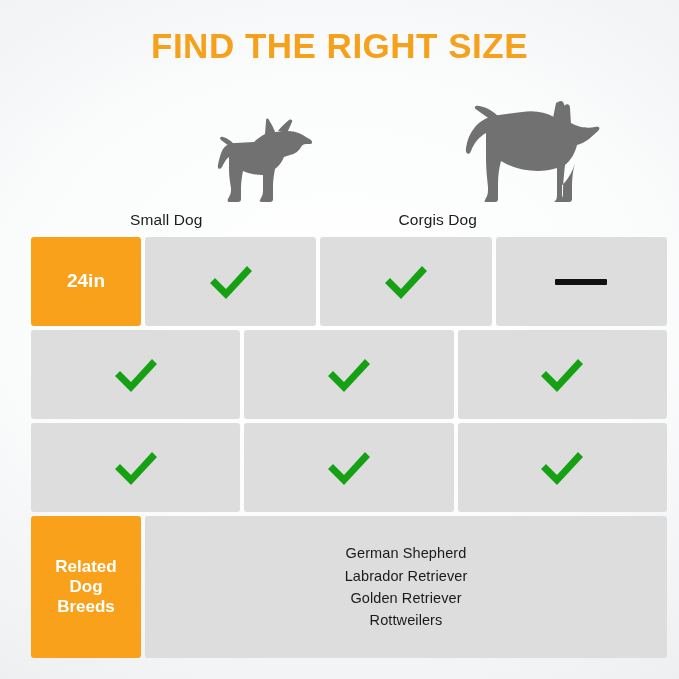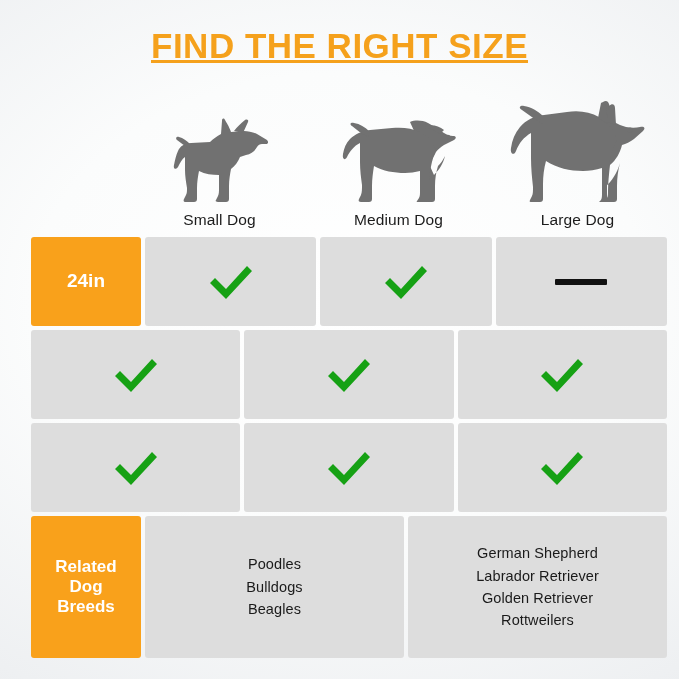--- a/index.html
+++ b/index.html
@@ -28,37 +28,35 @@
     position: absolute;
     top: 26px;
     left: 0;
     width: 679px;
     text-align: center;
     font-size: 35px;
     font-weight: bold;
     letter-spacing: 0.5px;
     color: #f5a11c;
     font-family: "Liberation Sans", sans-serif;
-    text-decoration: underline;
   }
 
   
   .dog-header {
     position: absolute;
     top: 94px;
     left: 130px;
     width: 537px;
     height: 135px;
     display: flex;
   }
   .dog-col {
     flex: 1 1 0;
     display: flex;
     flex-direction: column;
-    align-items: center;
     justify-content: flex-end;
   }
   .dog-art {
     height: 96px;
     display: flex;
     align-items: flex-end;
     justify-content: center;
   }
   .dog-label {
     margin-top: 9px;
@@ -154,47 +152,20 @@
                      C89 27 91 26 93 26 L97 26 C99 26 100 24 98 22 L88 16
                      C84 14 79 13 75 13 Z"></path>
             <path d="M65 13 C68 9 72 5 76 2 C78 1 80 2 79 4 L74 15 Z"></path>
             <path d="M21 26 C18 23 14 20 10 19 C8 18 6 20 8 22 C12 25 16 28 20 30 Z"></path>
           </g>
         </svg>
       </div>
       <div class="dog-label">Small Dog</div>
     </div>
 
-    <div class="dog-col">
-      <div class="dog-art">
-        <svg width="118" height="90" viewBox="0 0 118 90" aria-hidden="true">
-          <g fill="#717171">
-            <path d="M70 10 C75 8 82 8 88 11 C94 14 99 18 104 21
-                     C107 23 110 24 113 24 C116 24 117 26 114 28
-                     L104 33 C101 35 98 37 96 40 C94 45 91 49 87 52
-                     C86 59 85 66 85 73 C85 77 85 80 84 83 L82 87 C81 89 82 90 84 90
-                     L92 90 C94 90 95 89 95 87 L95 74 C95 67 96 60 98 54
-                     C101 51 103 48 105 44 L105 44
-                     C103 52 99 58 94 63 L94 63 Z"></path>
-            <path d="M96 38 C93 30 88 24 80 20 C72 16 62 15 52 16
-                     L30 18 C22 19 15 22 10 27 C6 31 4 36 3 42
-                     C2 47 5 49 7 45 C10 39 14 34 20 31
-                     L20 50 C20 58 21 66 22 73 C22 77 22 80 21 83 L19 87 C18 89 19 90 21 90
-                     L29 90 C31 90 32 89 32 87 L32 74 C32 67 33 60 34 54
-                     C43 59 54 61 65 61 C70 61 75 60 80 59
-                     C80 66 80 73 80 79 C80 82 80 84 79 86 L77 89 C76 90 77 90 79 90
-                     L86 90 C88 90 89 89 89 87 L89 72 C89 62 91 52 94 43 Z"></path>
-            <path d="M29 19 C25 15 20 12 14 11 C11 10 9 12 12 14 C17 18 22 22 28 25 Z"></path>
-            <path d="M86 14 C92 12 99 14 104 18 L100 22 C95 18 90 16 85 16 Z"></path>
-            <circle cx="108" cy="25" r="2.2" fill="#717171"></circle>
-          </g>
-        </svg>
-      </div>
-      <div class="dog-label">Medium Dog</div>
-    </div>
 
     <div class="dog-col">
       <div class="dog-art">
         <svg width="136" height="102" viewBox="0 0 136 102" aria-hidden="true">
           <g fill="#717171">
             <path d="M93 2 C96 0 98 1 99 4 L104 22 C108 24 112 26 116 27
                      C121 28 126 28 130 27 C134 26 136 28 133 31
                      L124 39 C120 42 116 44 112 45 C110 53 106 60 100 65
                      C99 74 98 83 98 91 C98 94 98 96 97 98 L95 101
                      C94 102 95 102 97 102 L104 102 C106 102 107 101 107 99
@@ -207,21 +178,21 @@
                      L33 84 C33 76 34 68 36 61 C47 68 60 71 73 71
                      C79 71 86 70 92 68 C92 77 92 86 92 93 C92 96 92 98 91 100
                      L89 102 L97 102 L97 84 C97 72 99 60 103 49 Z"></path>
             <path d="M33 16 C28 11 21 7 14 6 C10 5 8 8 12 10 C19 15 26 20 33 24 Z"></path>
             <path d="M91 3 C94 1 96 2 96 6 L98 24 L88 18 Z"></path>
             <path d="M99 6 C102 3 105 4 105 8 L106 25 L97 22 Z"></path>
             <circle cx="120" cy="30" r="2.4" fill="#717171"></circle>
           </g>
         </svg>
       </div>
-      <div class="dog-label">Large Dog</div>
+      <div class="dog-label">Corgis Dog</div>
     </div>
 
   </div>
 
   <div class="table">
 
     <div class="row r1">
       <div class="cell-label">24in</div>
       <div class="cell">
         <svg class="check" width="48" height="40" viewBox="0 0 48 40" aria-hidden="true">
@@ -272,22 +243,19 @@
           <path d="M3 21 L8 16 L19 27 L40 4 L45 9 L19 37 Z" fill="#16a114"></path>
         </svg>
       </div>
     </div>
 
     <div class="row r4">
       <div class="cell-label small-text">
         <span>Related<br>Dog<br>Breeds</span>
       </div>
       <div class="cell">
-        <div class="breeds">Poodles<br>Bulldogs<br>Beagles</div>
-      </div>
-      <div class="cell">
         <div class="breeds">German Shepherd<br>Labrador Retriever<br>Golden Retriever<br>Rottweilers</div>
       </div>
     </div>
 
   </div>
 
 </div>
 
 </body></html>

